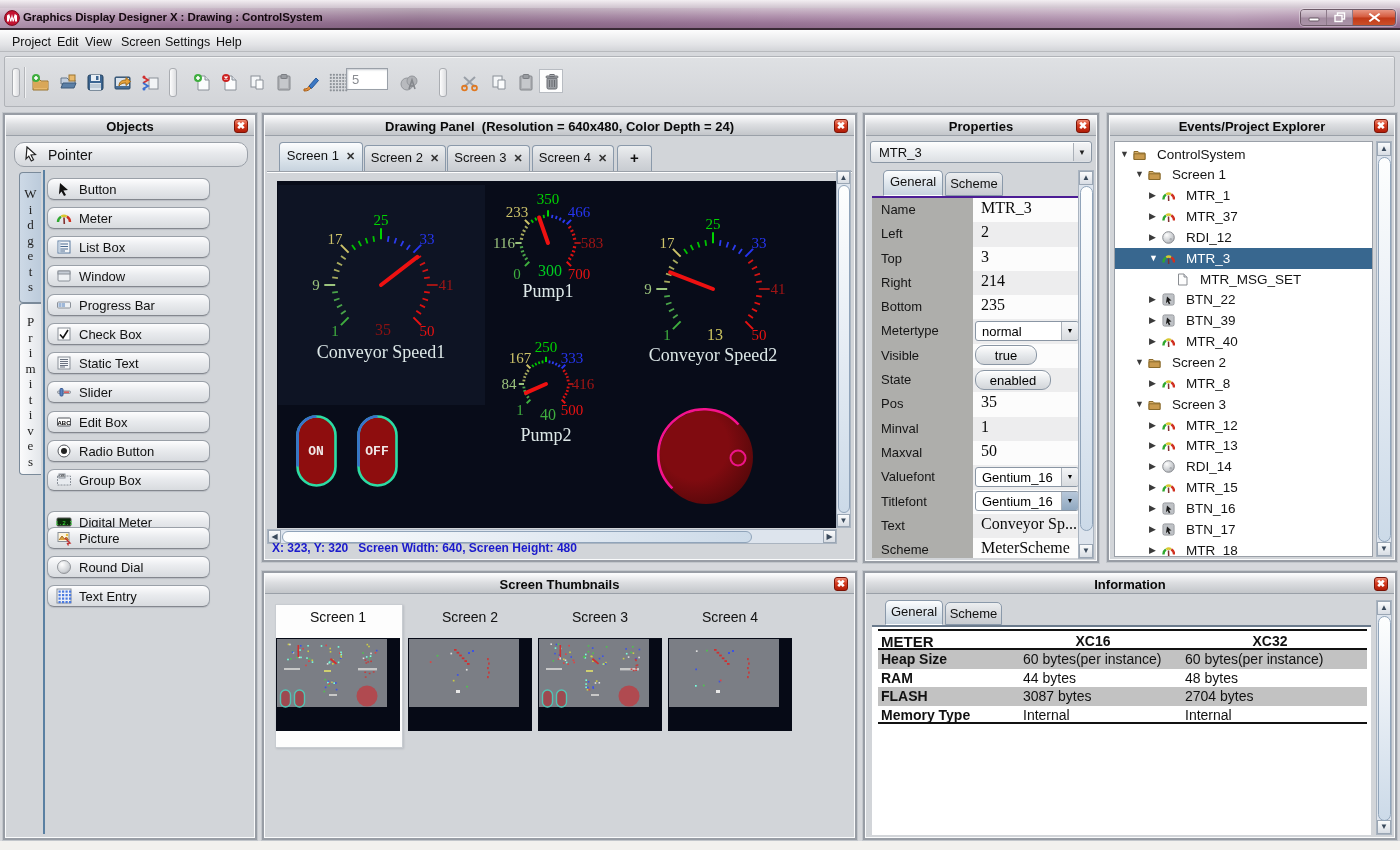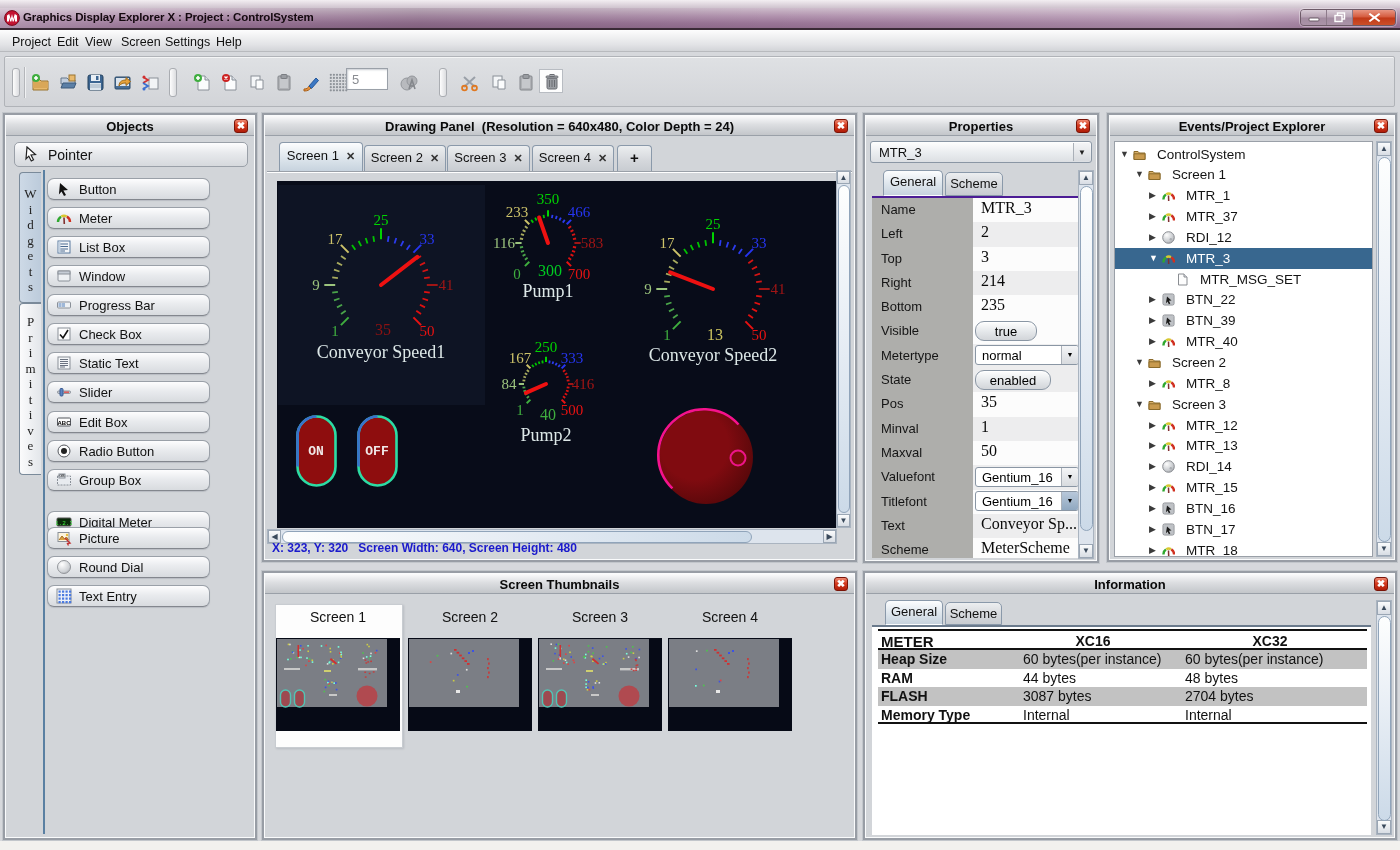--- a/index.html
+++ b/index.html
@@ -19,21 +19,21 @@
 #toolbar{position:absolute;left:4px;top:56px;width:1391px;height:51px;background:linear-gradient(180deg,#dfe1e4,#d2d4d8);border:1px solid #b0b3b8;border-radius:2px;box-shadow:inset 0 1px 0 #f4f5f6}
 .thandle{position:absolute;top:11px;width:8px;height:29px;background:linear-gradient(90deg,#fdfdfd,#dcdde0);border:1px solid #aaadb2;border-radius:3px}
 .tsep{position:absolute;top:10px;width:1px;height:31px;background:#b4b6ba;box-shadow:1px 0 0 #f0f1f3}
 .ticon{position:absolute;top:16px}
 #fivebox{position:absolute;left:346px;top:68px;width:42px;height:22px;background:#fff;border:1px solid #9aa0a8;box-shadow:inset 1px 1px 2px #c8ccd2;font-size:13px;color:#8a8d92;padding:3px 0 0 5px}
 
 .panel{position:absolute;background:#d2d5d9;border:2px solid #989da5;box-shadow:inset 0 0 0 1px #fafbfc,0 0 0 1px #c2c6cb}
 .ptitle{position:absolute;left:1px;right:1px;top:1px;height:20px;background:linear-gradient(180deg,#fbfbfc,#dcdee1 45%,#c3c6ca);border-bottom:1px solid #9aa0a8;text-align:center;font-size:13px;font-weight:bold;color:#0a0a0a;padding-top:3px}
 .closex{position:absolute;top:3px;right:6px;width:14px;height:14px;border-radius:3px;background:linear-gradient(180deg,#ef8a72,#d43b20 45%,#b01d08);border:1px solid #7a1408;color:#fff;font-size:10px;font-weight:bold;text-align:center;line-height:12px}
 
-#pointer{position:absolute;left:9px;top:27px;width:234px;height:25px;border:1px solid #9aa0a8;border-radius:5px;background:linear-gradient(180deg,#fdfdfe,#e7e9ec 45%,#d6d9dd);display:flex;align-items:center;font-size:14px;color:#111}
+#pointer{position:absolute;left:9px;top:27px;width:234px;height:25px;border:1px solid #9aa0a8;border-radius:10px;background:linear-gradient(180deg,#fdfdfe,#e7e9ec 45%,#d6d9dd);display:flex;align-items:center;font-size:14px;color:#111}
 .vtab{position:absolute;left:14px;width:22px;border:1px solid #7a8a9a;border-right:none;border-radius:4px 0 0 4px;display:flex;flex-direction:column;align-items:center;font-family:"Liberation Serif",serif;font-size:13px;color:#222}
 .vtab span{line-height:15.5px}
 #vtabw{top:57px;height:131px;background:linear-gradient(90deg,#cdd9e6,#bccbdb);padding-top:13px;z-index:2}
 #vtabp{top:188px;height:172px;background:linear-gradient(90deg,#fbfbfc,#e3e6ea);padding-top:10px}
 #tabline{position:absolute;left:38px;top:55px;width:2px;bottom:4px;background:#5a80a2}
 .wbtn{position:absolute;left:42px;width:163px;height:22px;border:1px solid #9aa0a8;border-bottom-color:#83878e;border-radius:7px;background:linear-gradient(180deg,#fdfdfe,#e9ebee 45%,#d8dbdf);display:flex;align-items:center;font-size:13px;color:#111;box-shadow:0 1px 1px #b8bcc2}
 
 .tab{position:absolute;border:1px solid #8a99aa;border-bottom:none;border-radius:4px 4px 0 0;font-size:13px;color:#111;text-align:center}
 .tab .x{font-size:11px;font-weight:bold;color:#333;margin-left:7px}
 .tab.on{background:linear-gradient(180deg,#fcfdfe,#dde5ec 55%,#c7d3de);z-index:3}
@@ -85,21 +85,21 @@
 .irow.hdr .c1,.irow.hdr .c2{font-weight:bold;text-align:center;padding:2px 0 0 0}
 .irow.g{background:#c2c2c2}
 .irow.last{border-bottom:2px solid #111}
 
 .thlab{position:absolute;top:36px;font-size:14px;color:#111;width:124px;text-align:center}
 #th1card{position:absolute;left:11px;top:31px;width:128px;height:144px;background:#fdfdfd;border:1px solid #c8ccd1;box-shadow:1px 1px 2px #b8bcc2}
 </style></head><body>
 
 <div id="topstrip"></div>
 <div id="titlebar">
-    <span class="tt">Graphics Display Explorer X : Project : ControlSystem</span>
+    <span class="tt">Graphics Display Designer X : Drawing : ControlSystem</span>
   </div>
 <div id="tbsep"></div>
 <svg id="logo" width="16" height="16" viewBox="0 0 16 16">
     <circle cx="8" cy="8" r="7.4" fill="#c41432" stroke="#7a0a1e"></circle>
     <path d="M3 11.5 L3 5.5 L5.2 4 L6.8 9 L8 4 L9.2 9 L10.8 4 L13 5.5 L13 11.5 L11 11.5 L11 7.5 L9.8 11.5 L8.6 11.5 L8 8.5 L7.4 11.5 L6.2 11.5 L5 7.5 L5 11.5 Z" fill="#fff"></path>
   </svg>
 <div id="winbtns">
  <div class="wb">
       <svg width="12" height="9">
         <rect x="1" y="5" width="10" height="3" rx="1" fill="#fff" stroke="#6a5a66"></rect>
@@ -649,33 +649,33 @@
         <span class="pvc">
           <span class="pv">214</span>
         </span>
       </div>
 <div class="prow">
         <span class="pl">Bottom</span>
         <span class="pvc">
           <span class="pv">235</span>
         </span>
       </div>
-<div class="prow">
-        <span class="pl">Visible</span>
-        <span class="pvc">
-          <span class="pbtn" style="width:62px">true</span>
-        </span>
-      </div>
 <div class="prow alt">
         <span class="pl">Metertype</span>
         <span class="pvc">
           <span class="pdd">
             <span class="pddt">normal</span>
             <span class="pdda">▼</span>
           </span>
+        </span>
+      </div>
+<div class="prow">
+        <span class="pl">Visible</span>
+        <span class="pvc">
+          <span class="pbtn" style="width:62px">true</span>
         </span>
       </div>
 <div class="prow alt">
         <span class="pl">State</span>
         <span class="pvc">
           <span class="pbtn" style="width:76px">enabled</span>
         </span>
       </div>
 <div class="prow">
         <span class="pl">Pos</span>

